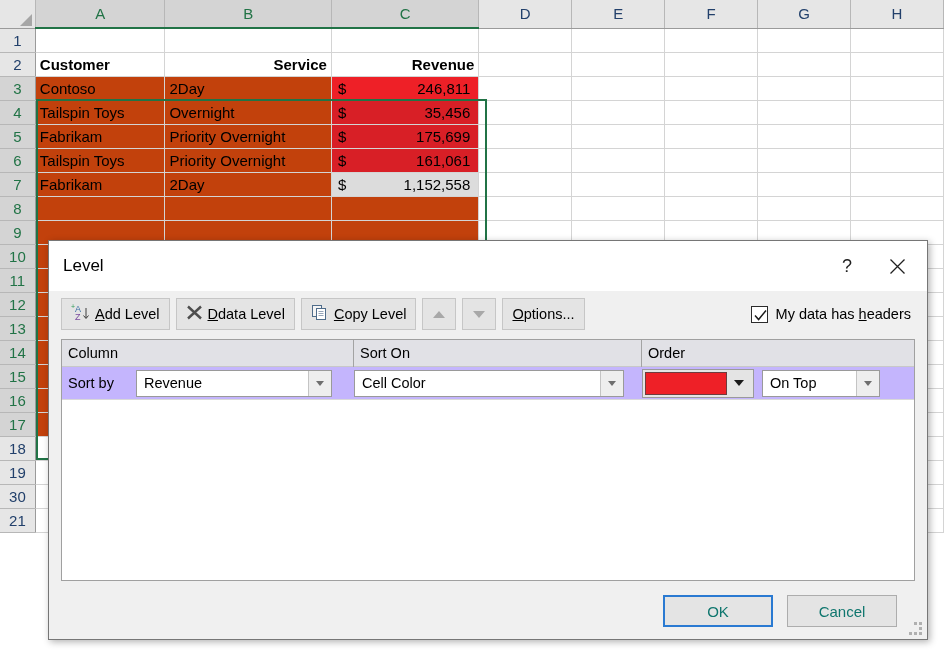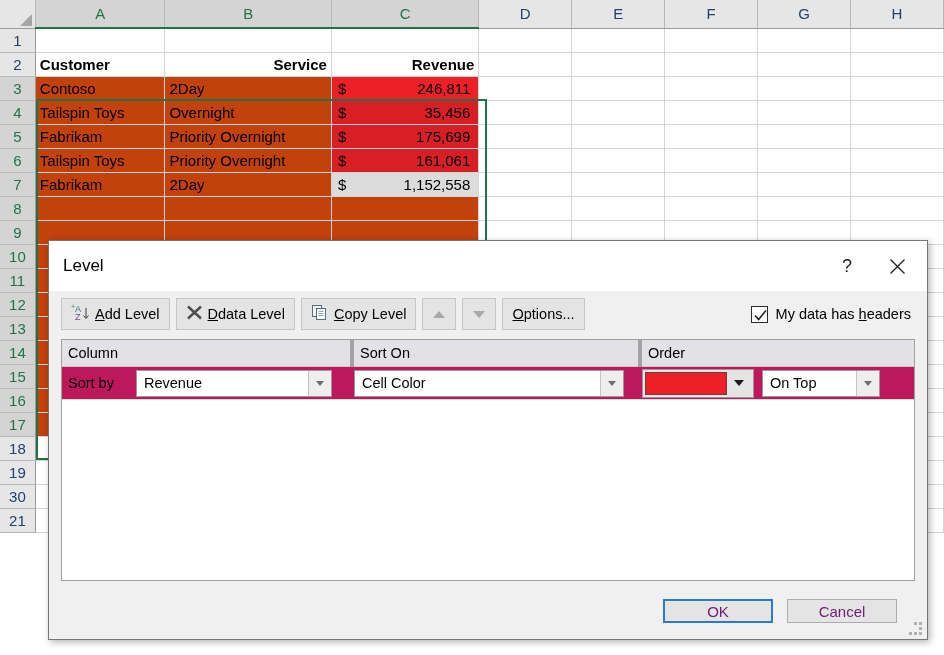--- a/index.html
+++ b/index.html
@@ -178,29 +178,29 @@
   .list-head {
     height: 27px;
     background: #e1e1e6;
     display: flex; align-items: center;
     border-bottom: 1px solid #c8c8c8;
     font-size: 14.5px;
   }
   .lh {
     padding-left: 6px; height: 27px;
     display: flex; align-items: center;
-    border-right: 4px solid #a3a3a3;
+    border-right: 1px solid #a3a3a3;
   }
   .lh-col   { width: 292px; }
   .lh-on    { width: 288px; }
   .lh-order { flex: 1; border-right: none; }
 
   .crit-row {
     height: 33px;
-    background: #be185d;
+    background: #c4b5fd;
     display: flex; align-items: center;
     padding: 0 2px;
     border-bottom: 1px solid #d9d9d9;
   }
   .sortby-label {
     width: 72px; padding-left: 4px;
     font-size: 14.5px;
   }
   .combo {
     height: 27px;
@@ -253,24 +253,24 @@
   .combo-pos { width: 118px; margin-left: 8px; }
 
   .dlg-footer {
     position: absolute;
     left: 0; right: 0; bottom: 0;
     height: 56px;
     display: flex; align-items: center; justify-content: flex-end;
     gap: 14px; padding-right: 30px;
   }
   .fbtn {
-    width: 110px; height: 24px;
+    width: 110px; height: 32px;
     background: #e4e4e4;
     border: 1px solid #adadad;
-    font-size: 15px; color: #701a75;
+    font-size: 15px; color: #0f766e;
     display: flex; align-items: center; justify-content: center;
     cursor: default;
   }
   .fbtn.primary { border: 2px solid #2a7ad2; }
   .resize-grip {
     position: absolute; right: 4px; bottom: 3px;
     width: 14px; height: 14px;
   }
   .resize-grip i {
     position: absolute; width: 3px; height: 3px; background: #b0b0b0;

